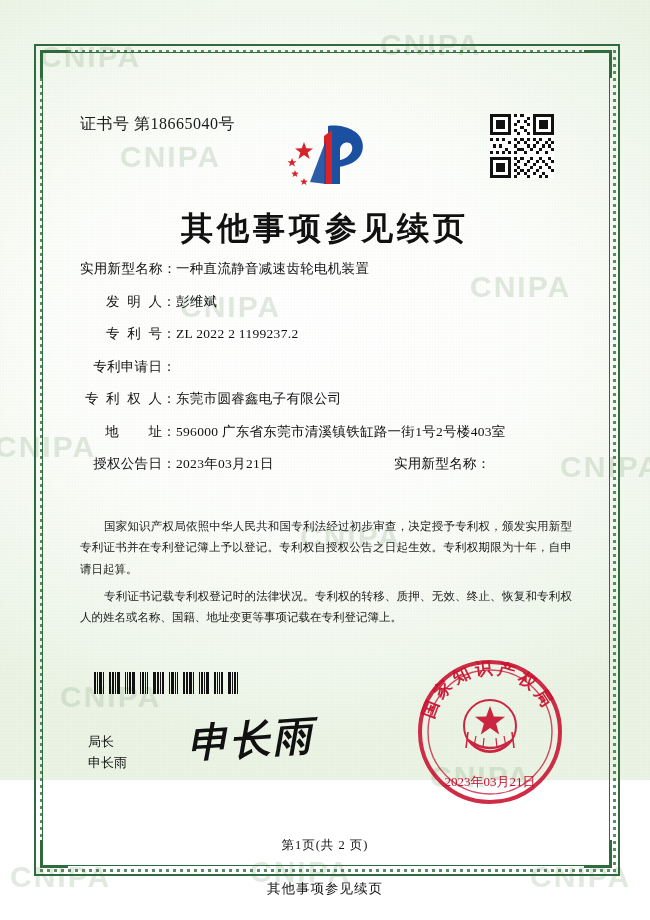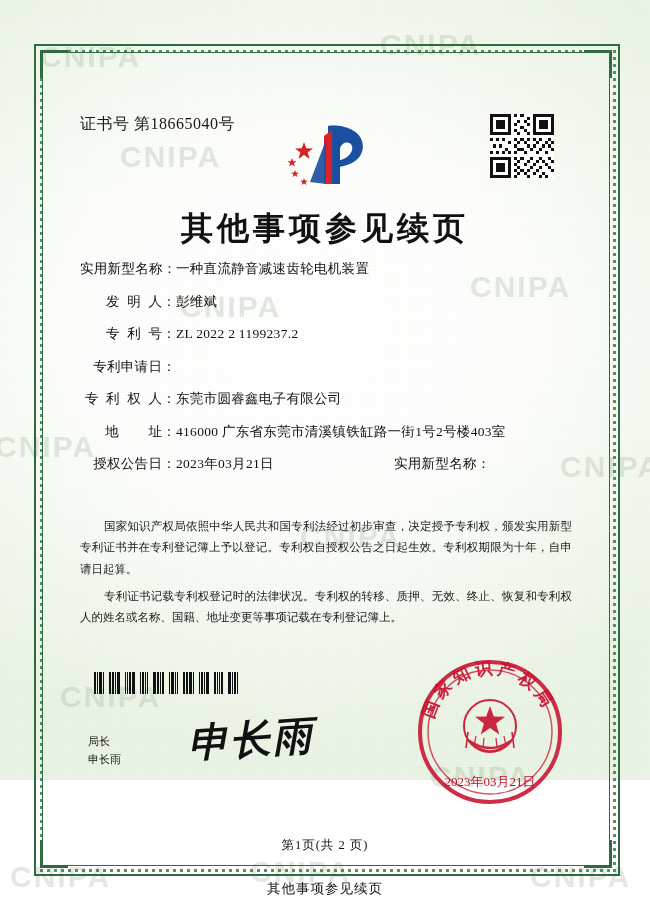--- a/index.html
+++ b/index.html
@@ -225,23 +225,24 @@
     height: 22px;
     margin-right: 1px;
     vertical-align: top;
   }
 
   
   .sig-block {
     position: absolute;
     left: 46px;
     top: 680px;
-    font-size: 11px;
+    font-size: 13px;
     color: #111;
     line-height: 1.65;
+    font-family: Liberation Mono, monospace;
   }
   .sig-hand {
     position: absolute;
     left: 146px;
     top: 660px;
     font-size: 40px;
     color: #111;
     font-family: "Liberation Serif", serif;
     font-style: italic;
     font-weight: bold;
@@ -451,21 +452,21 @@
         <span class="field-label">专利申请日：</span>
       </div>
 
       <div class="field-row">
         <span class="field-label">专  利  权  人：</span>
         <span class="field-value">东莞市圆睿鑫电子有限公司</span>
       </div>
 
       <div class="field-row">
         <span class="field-label">地        址：</span>
-        <span class="field-value">416000 广东省东莞市清溪镇铁缸路一街1号2号楼403室</span>
+        <span class="field-value">596000 广东省东莞市清溪镇铁缸路一街1号2号楼403室</span>
       </div>
 
       <div class="field-row inline">
         <span class="field-label">授权公告日：</span>
         <span class="field-value">2023年03月21日</span>
         <span class="field-label2">实用新型名称：</span>
       </div>
 
     </div>
 

